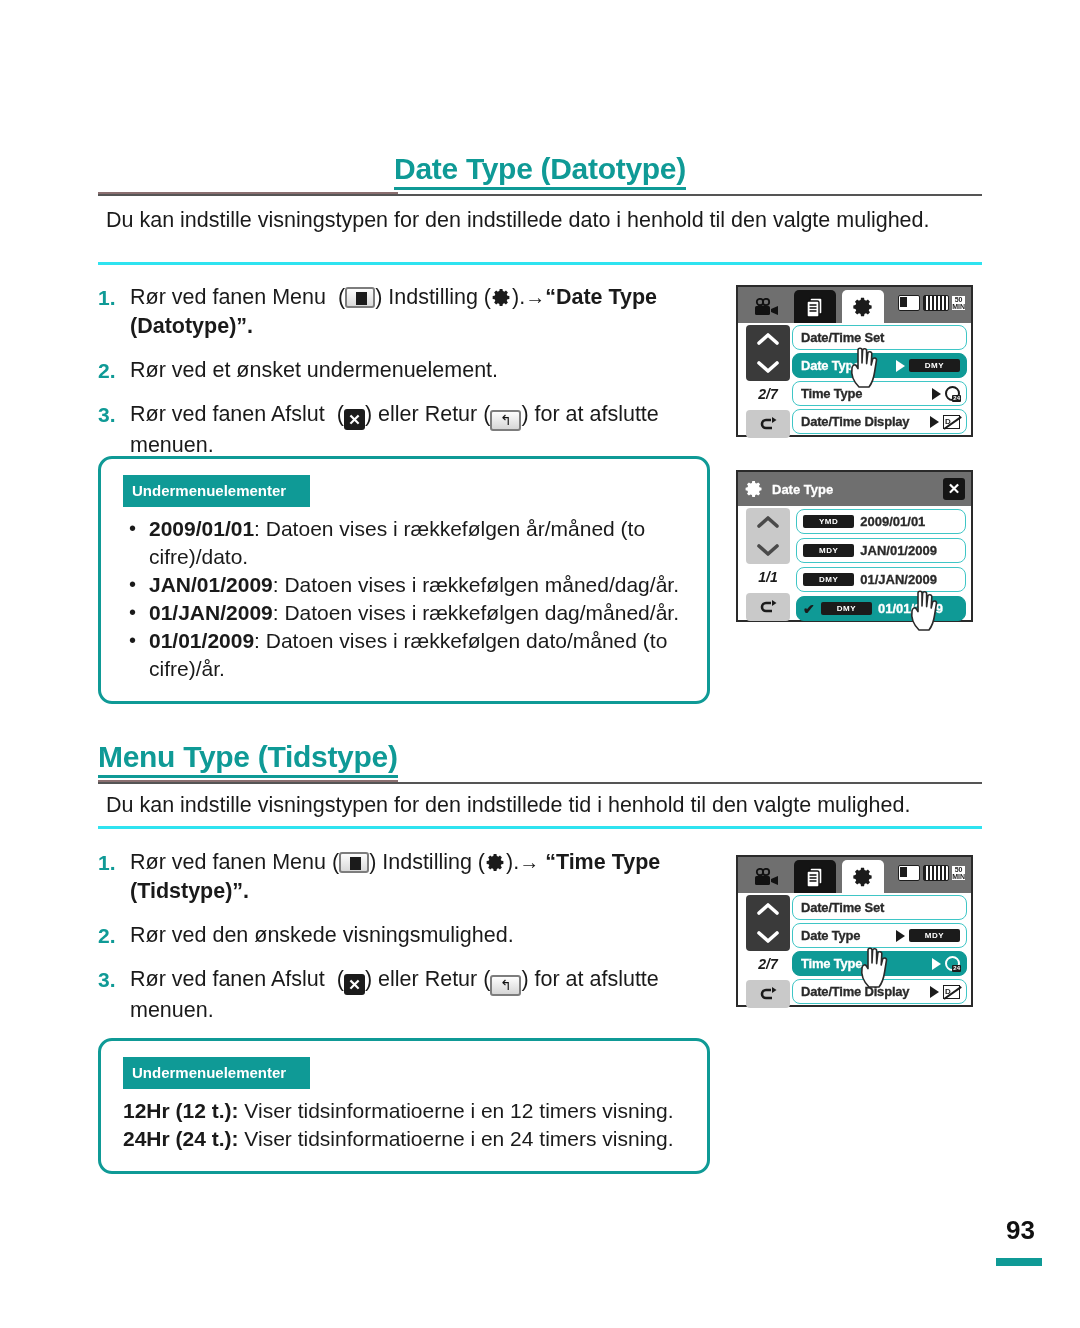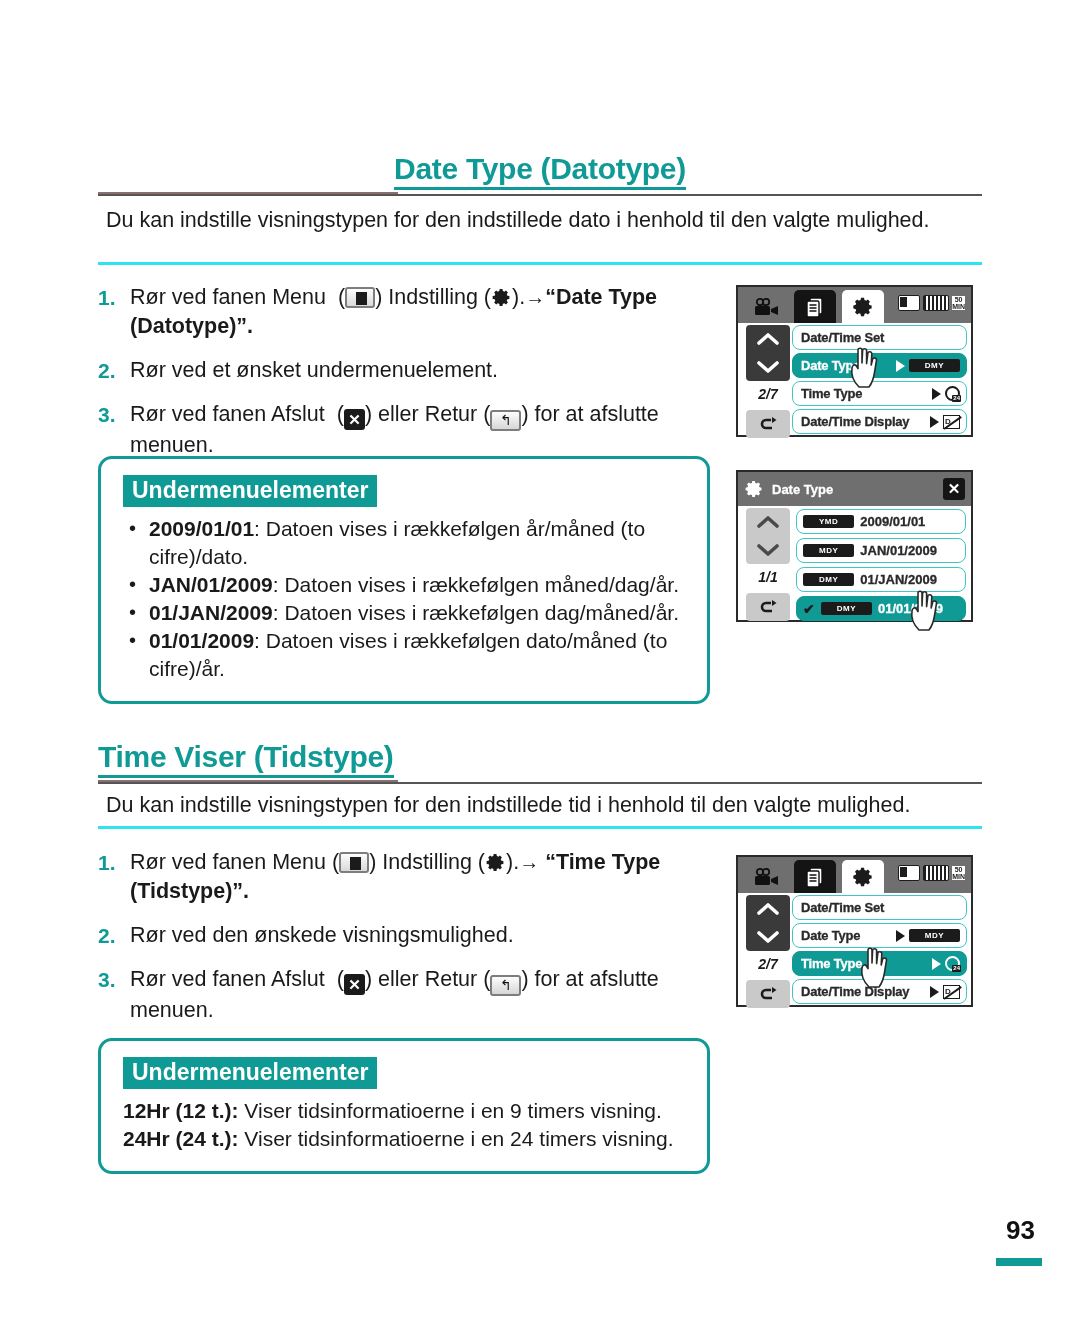--- a/index.html
+++ b/index.html
@@ -152,23 +152,23 @@
     border-radius: 14px;
     box-sizing: border-box;
     background: #fff;
     padding: 16px 20px 18px 22px;
   }
   .infobox .badge {
     display: inline-block;
     background: #0f9a96;
     color: #ffffff;
     font-weight: bold;
-    font-size: 23px;
+    font-size: 15px;
     line-height: 27px;
-    padding: 2px 9px 3px 9px;
+    padding: 2px 24px 3px 9px;
     margin-bottom: 8px;
   }
   .infobox ul {
     margin: 0;
     padding: 0;
     list-style: none;
   }
   .infobox li {
     position: relative;
     padding-left: 26px;
@@ -628,21 +628,21 @@
           <span class="dlabel">01/01/2009</span>
         </div>
       </div>
       <svg class="hand" style="left:168px;top:78px;" viewBox="0 0 34 48">
         <path d="M13 46 C7 40 5 33 6 27 C6.4 24 9 23 10.4 25 L12 27.6 L12 9 C12 6.6 16 6.6 16 9 L16 22 L16.6 9.6 C16.6 7.2 20.6 7.2 20.6 9.6 L20.6 22.6 L21.8 12.4 C22 10 26 10.3 25.8 12.7 L25.2 24 L26.6 18.4 C27.1 16.2 31 16.9 30.5 19.1 L28.6 31 C27.6 38 25.6 42.6 23 46 Z" fill="#ffffff" stroke="#2a2a2a" stroke-width="1.6" stroke-linejoin="round"></path>
       </svg>
     </div>
   </div>
 
   <div class="sec-heading" style="top:740px;height:44px;">
-    <span class="title">Time Viser (Tidstype)</span>
+    <span class="title">Menu Type (Tidstype)</span>
     <div class="rule"></div>
     <div class="rule-inner"></div>
   </div>
 
   <div class="intro" style="top:790px;">Du kan indstille visningstypen for den indstillede tid i henhold til den valgte mulighed.</div>
 
   <div class="cyan-rule" style="top:826px;"></div>
 
   <div class="steps" style="top:848px;">
 
@@ -663,21 +663,21 @@
       <span class="num">3.</span>
       <span>Rør ved fanen Afslut</span>
       <span>&nbsp;(</span><span class="ico ico-close">✕</span><span>) eller Retur  (</span><span class="ico ico-return">↰</span><span>) for at afslutte menuen.</span>
     </div>
 
   </div>
 
   <div class="infobox" style="top:1038px;">
     <span class="badge">Undermenuelementer</span>
     <div>
-      <div class="plain"><b>12Hr (12 t.):</b><span> Viser tidsinformatioerne i en 9 timers visning.</span></div>
+      <div class="plain"><b>12Hr (12 t.):</b><span> Viser tidsinformatioerne i en 12 timers visning.</span></div>
       <div class="plain"><b>24Hr (24 t.):</b><span> Viser tidsinformatioerne i en 24 timers visning.</span></div>
     </div>
   </div>
 
   <div class="lcd" style="left:736px;top:855px;">
     <div class="lcd-top">
       <div class="tab tab-movie">
         <svg width="26" height="18" viewBox="0 0 26 18">
             <circle cx="6" cy="4" r="3.2" fill="none" stroke="#111" stroke-width="1.8"></circle>
             <circle cx="12" cy="4" r="3.2" fill="none" stroke="#111" stroke-width="1.8"></circle>

